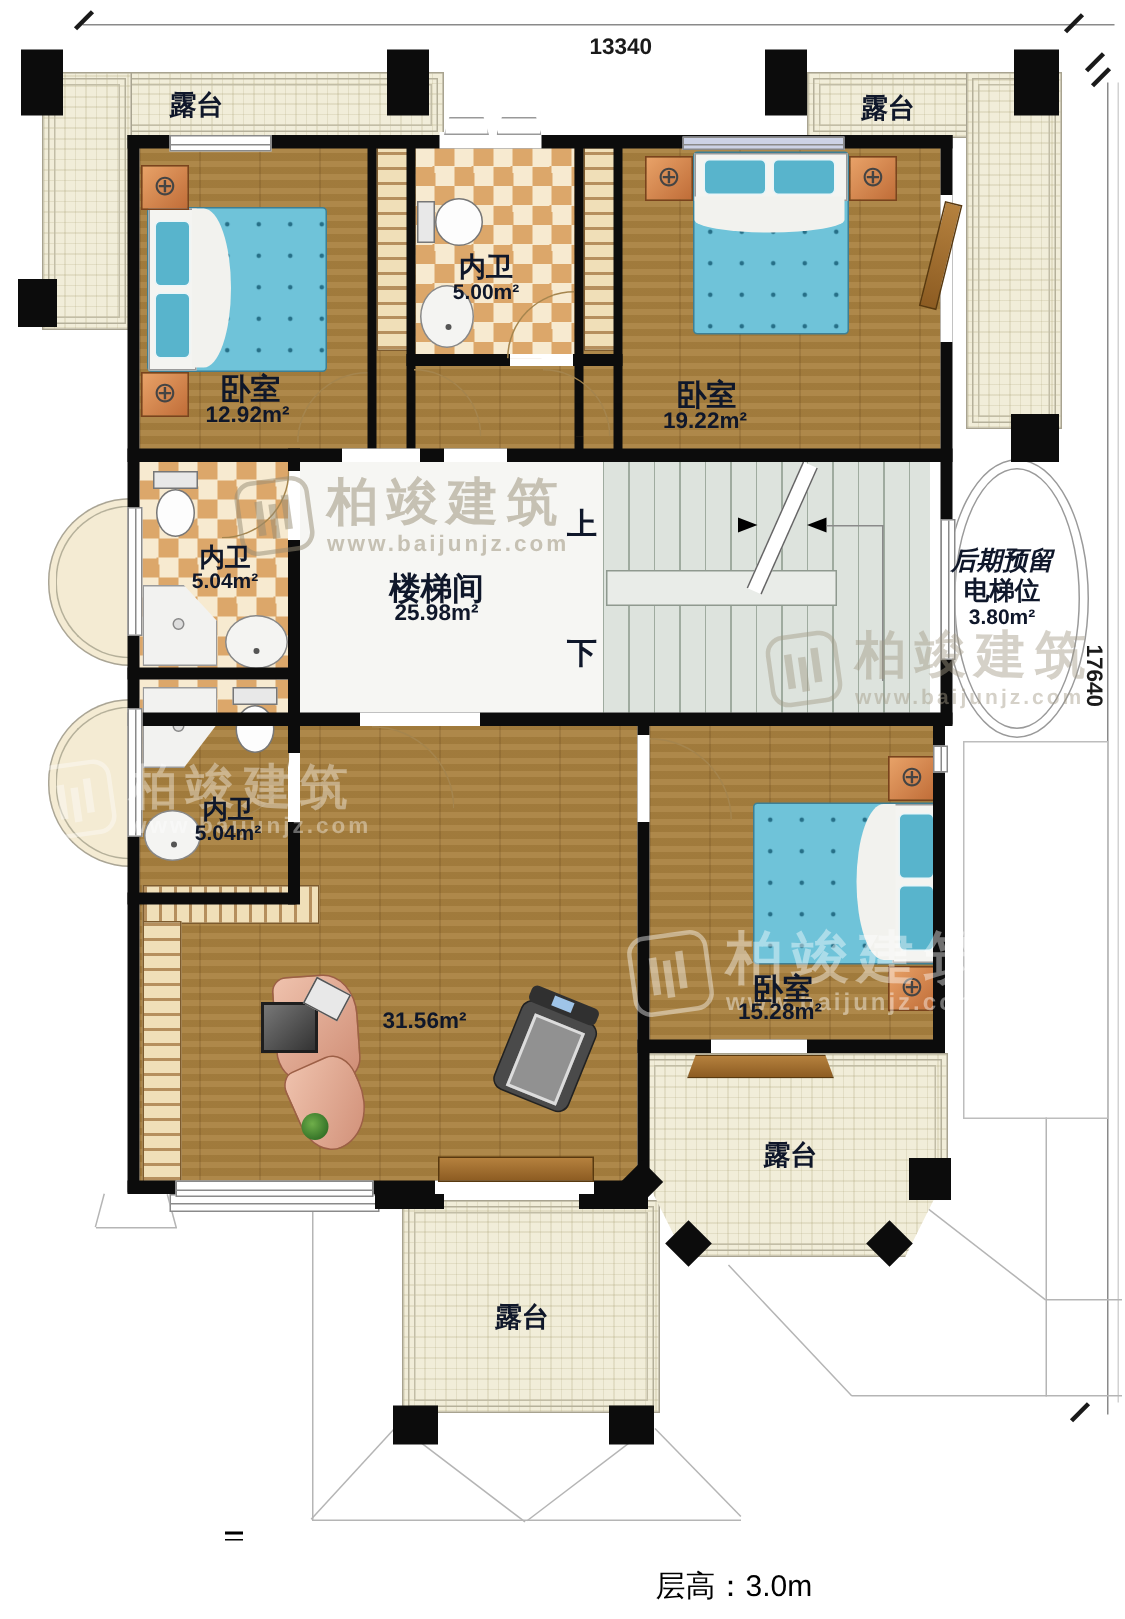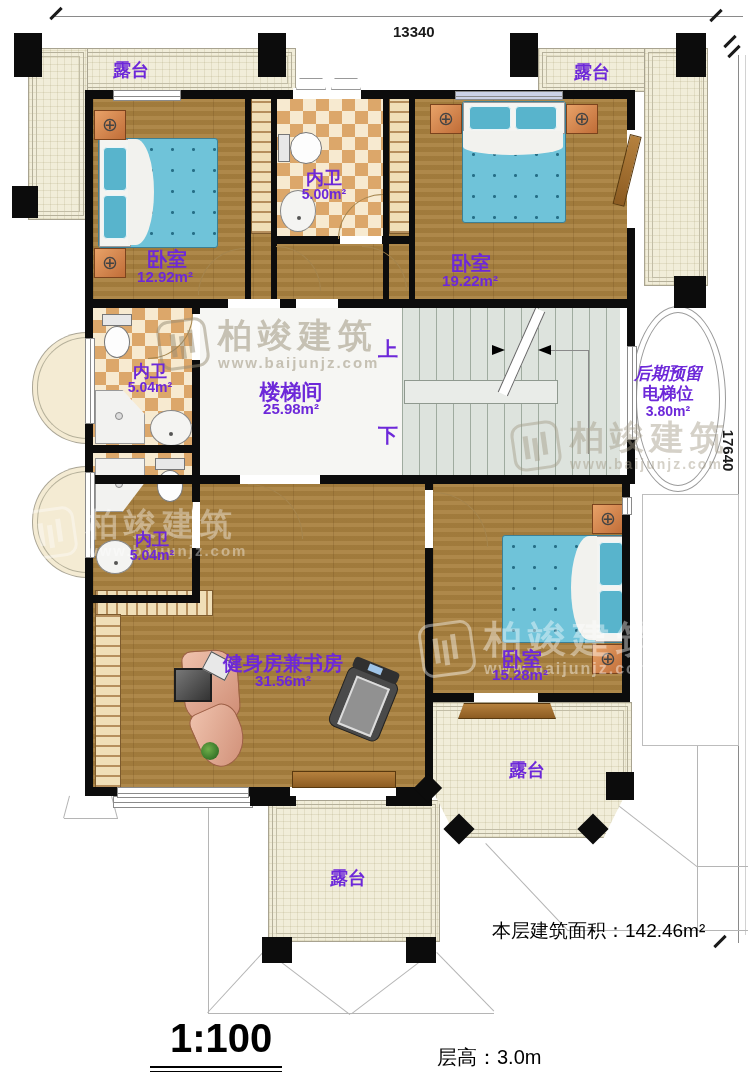--- a/index.html
+++ b/index.html
@@ -60,21 +60,21 @@
   .rl-d{position:absolute;background:#b5b5b5;height:1px;transform-origin:0 0;}
   .dim-line{position:absolute;background:#8a8a8a;}
   .tick{position:absolute;width:16px;height:3px;background:#1a1a1a;transform:rotate(-45deg);}
   .dim-txt{position:absolute;color:#1a1a1a;font-weight:bold;font-size:15px;white-space:nowrap;}
   .tri-r{position:absolute;width:0;height:0;border-top:5px solid rgba(0,0,0,0);border-bottom:5px solid rgba(0,0,0,0);border-left:13px solid #000;}
   .tri-l{position:absolute;width:0;height:0;border-top:5px solid rgba(0,0,0,0);border-bottom:5px solid rgba(0,0,0,0);border-right:13px solid #000;}
   .ell{position:absolute;border:1px solid #9a9a9a;border-radius:50%;}
   .bay{position:absolute;background:#f4ebd3;border:1px solid #aaa595;border-right:none;}
   .bay::before{content:"";position:absolute;inset:4px;border:1px solid #b5b09a;border-right:none;border-radius:inherit;}
   
-  .lbl{position:absolute;color:#6d28d9;font-weight:bold;white-space:nowrap;transform:translateX(-50%);text-align:center;}
+  .lbl{position:absolute;color:#0f172a;font-weight:bold;white-space:nowrap;transform:translateX(-50%);text-align:center;}
   
   .wm{position:absolute;display:flex;align-items:center;gap:10px;pointer-events:none;}
   .wm-logo{position:relative;border:3px solid currentColor;border-radius:12px;transform:rotate(-8deg);}
   .wm-logo::before{content:"";position:absolute;left:22%;top:24%;width:12%;height:54%;background:currentColor;
       box-shadow:9px 3px 0 currentColor,18px -2px 0 currentColor;}
   .wm-brand{font-weight:bold;letter-spacing:6px;line-height:1.05;}
   .wm-url{letter-spacing:2px;font-weight:bold;}
   
   .note{position:absolute;color:#000;white-space:nowrap;}
   .title-wrap{position:absolute;display:inline-flex;align-items:flex-end;border-bottom:2px solid #000;padding:0 10px 5px 2px;}
@@ -315,29 +315,24 @@
   <div class="lbl" style="left:152px;top:528px;font-size:17px;">内卫</div>
   <div class="lbl" style="left:152px;top:547px;font-size:14px;">5.04m²</div>
 
   <div class="lbl" style="left:291px;top:378px;font-size:21px;">楼梯间</div>
   <div class="lbl" style="left:291px;top:400px;font-size:15px;">25.98m²</div>
 
   <div class="lbl" style="left:668px;top:362px;font-size:17px;font-style:italic;">后期预留</div>
   <div class="lbl" style="left:668px;top:382px;font-size:17px;text-align:right;">电梯位</div>
   <div class="lbl" style="left:668px;top:403px;font-size:14px;">3.80m²</div>
 
-  <div class="lbl" style="left:283px;top:650px;font-size:20px;">健身房兼书房</div>
   <div class="lbl" style="left:283px;top:672px;font-size:15px;">31.56m²</div>
 
   <div class="lbl" style="left:522px;top:646px;font-size:20px;">卧室</div>
   <div class="lbl" style="left:520px;top:666px;font-size:15px;">15.28m²</div>
 
-  <div class="note" style="left:492px;top:918px;font-size:19px;">
-    <span>本层建筑面积：</span><span>142.46m²</span>
-  </div>
   <div class="title-wrap" style="left:150px;top:1016px;">
-    <span style="font-size:40px;font-weight:bold;margin-left:18px;color:#000;">1:100</span>
   </div>
   <div class="note" style="left:437px;top:1044px;font-size:20px;">
     <span>层高：</span><span>3.0m</span>
   </div>
 
 </div>
 
 </body></html>

